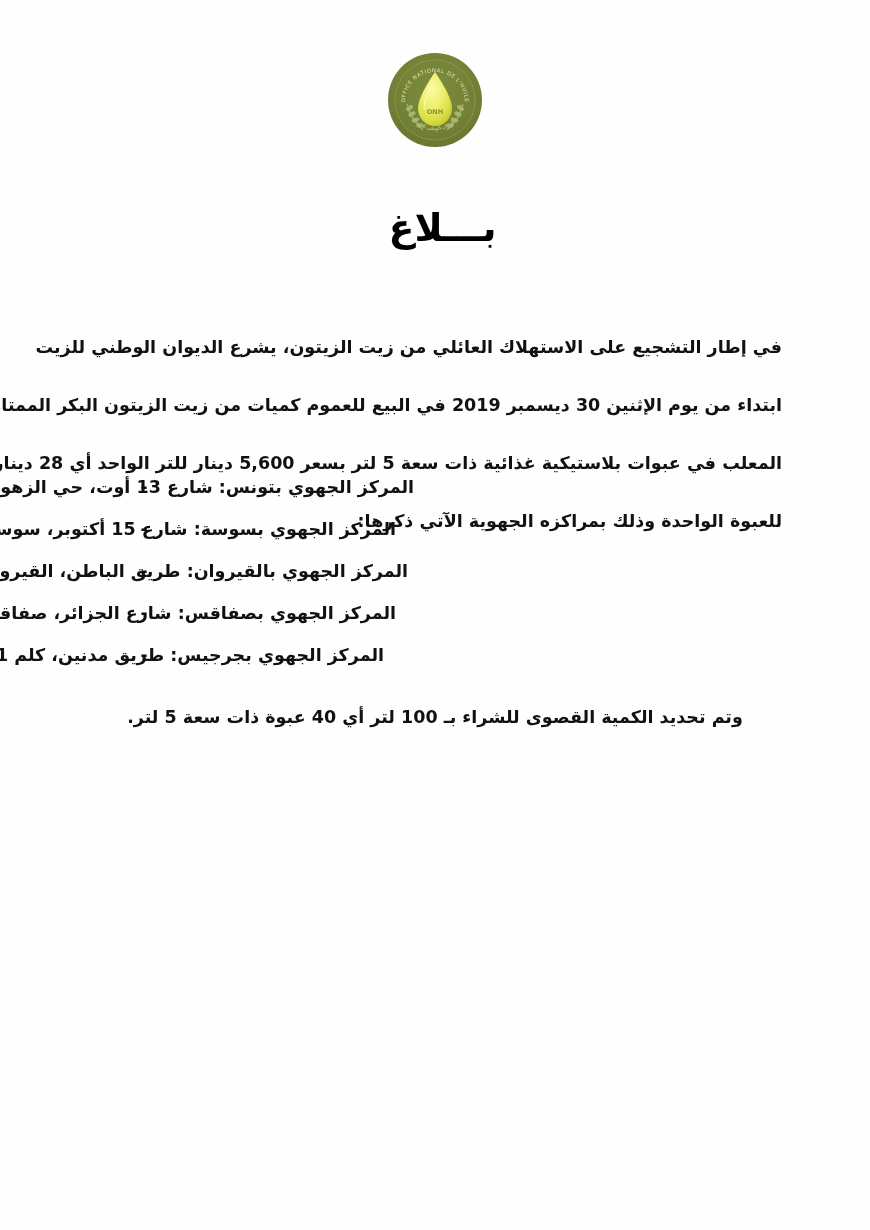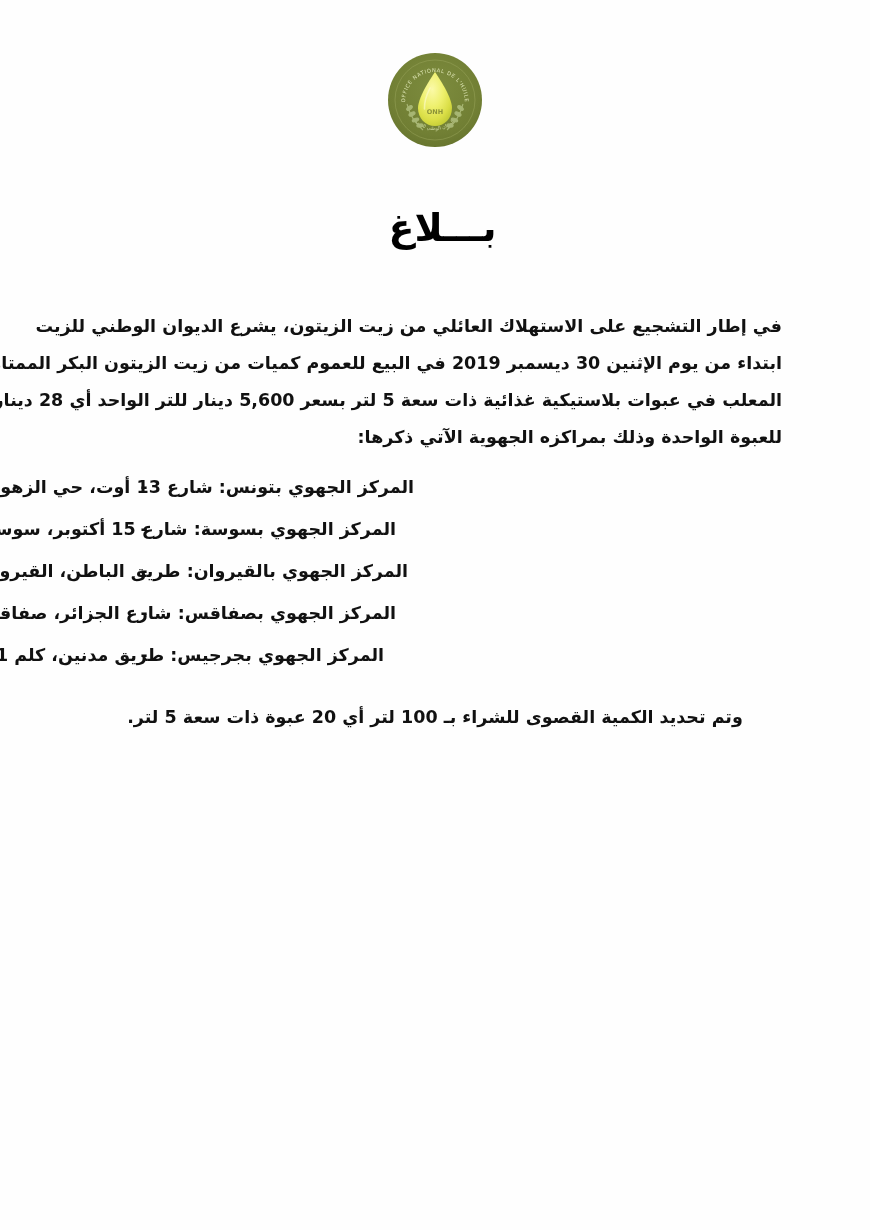--- a/index.html
+++ b/index.html
@@ -67,21 +67,21 @@
   }
   .para-line {
     font-size: 17.5px;
     line-height: 37px;
     font-weight: bold;
     color: #111;
     white-space: nowrap;
     display: flex;
     justify-content: space-between;
   }
-  .para-line .w { display: inline-block; }
+  .para-line .w { display: inline-block; margin-top: 21px; }
   .lead-para .para-line.l4 {
     justify-content: flex-start;
   }
 
   
   .center-list {
     position: absolute;
     top: 466px;
     left: 0;
     right: 0;
@@ -228,15 +228,15 @@
     <div class="list-row r4">
       <span class="bullet">-</span>
       <span class="item-text">المركز الجهوي بصفاقس: شارع الجزائر، صفاقس</span>
     </div>
     <div class="list-row r5">
       <span class="bullet">-</span>
       <span class="item-text">المركز الجهوي بجرجيس: طريق مدنين، كلم 1</span>
     </div>
   </div>
 
-  <div class="closing">وتم تحديد الكمية القصوى للشراء بـ 100 لتر أي 20 عبوة ذات سعة 5 لتر.</div>
+  <div class="closing">وتم تحديد الكمية القصوى للشراء بـ 100 لتر أي 40 عبوة ذات سعة 5 لتر.</div>
 
 </div>
 
 </body></html>

